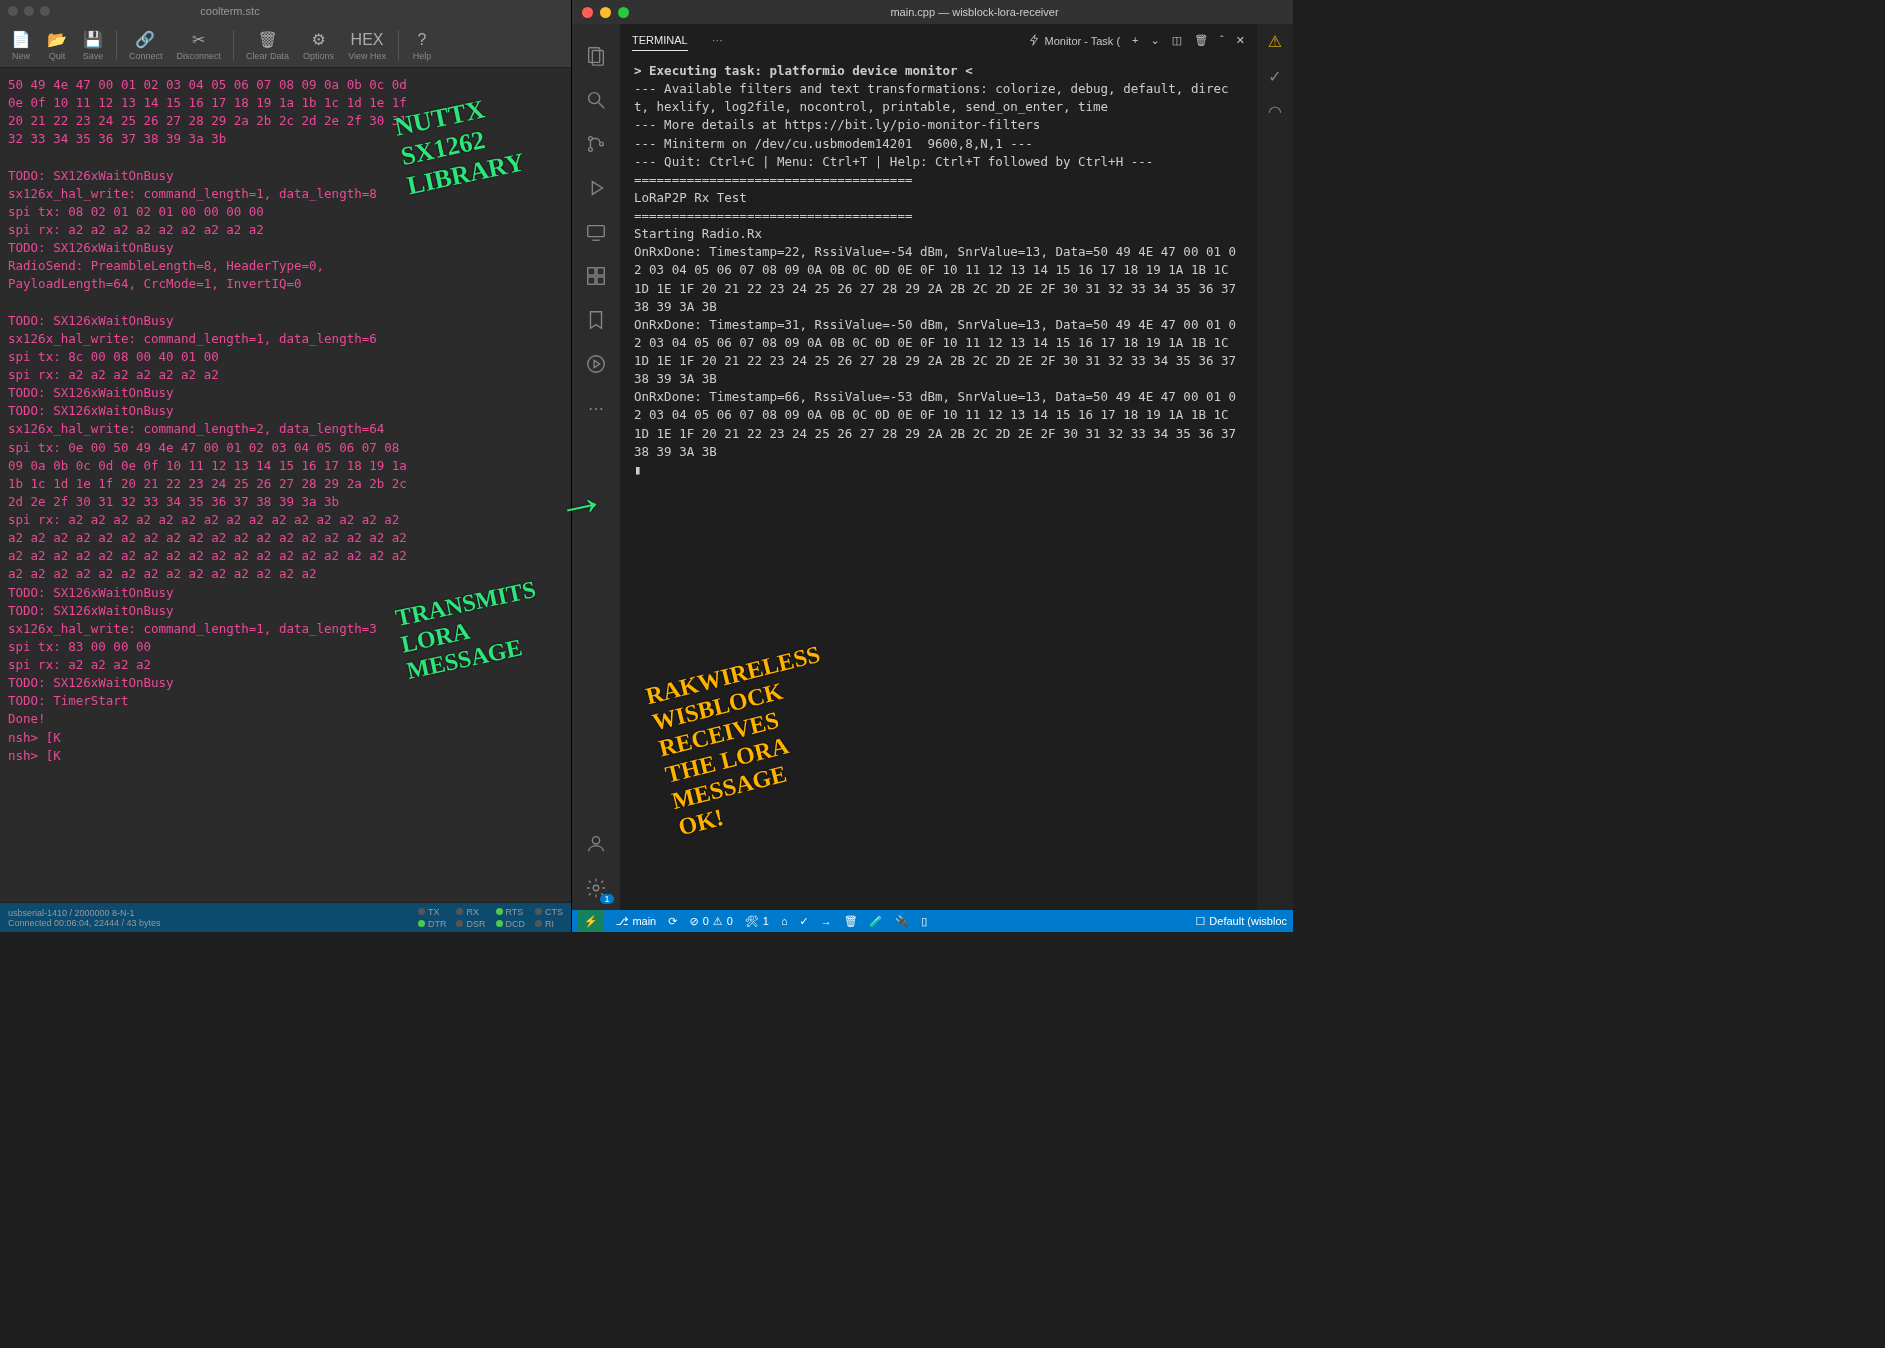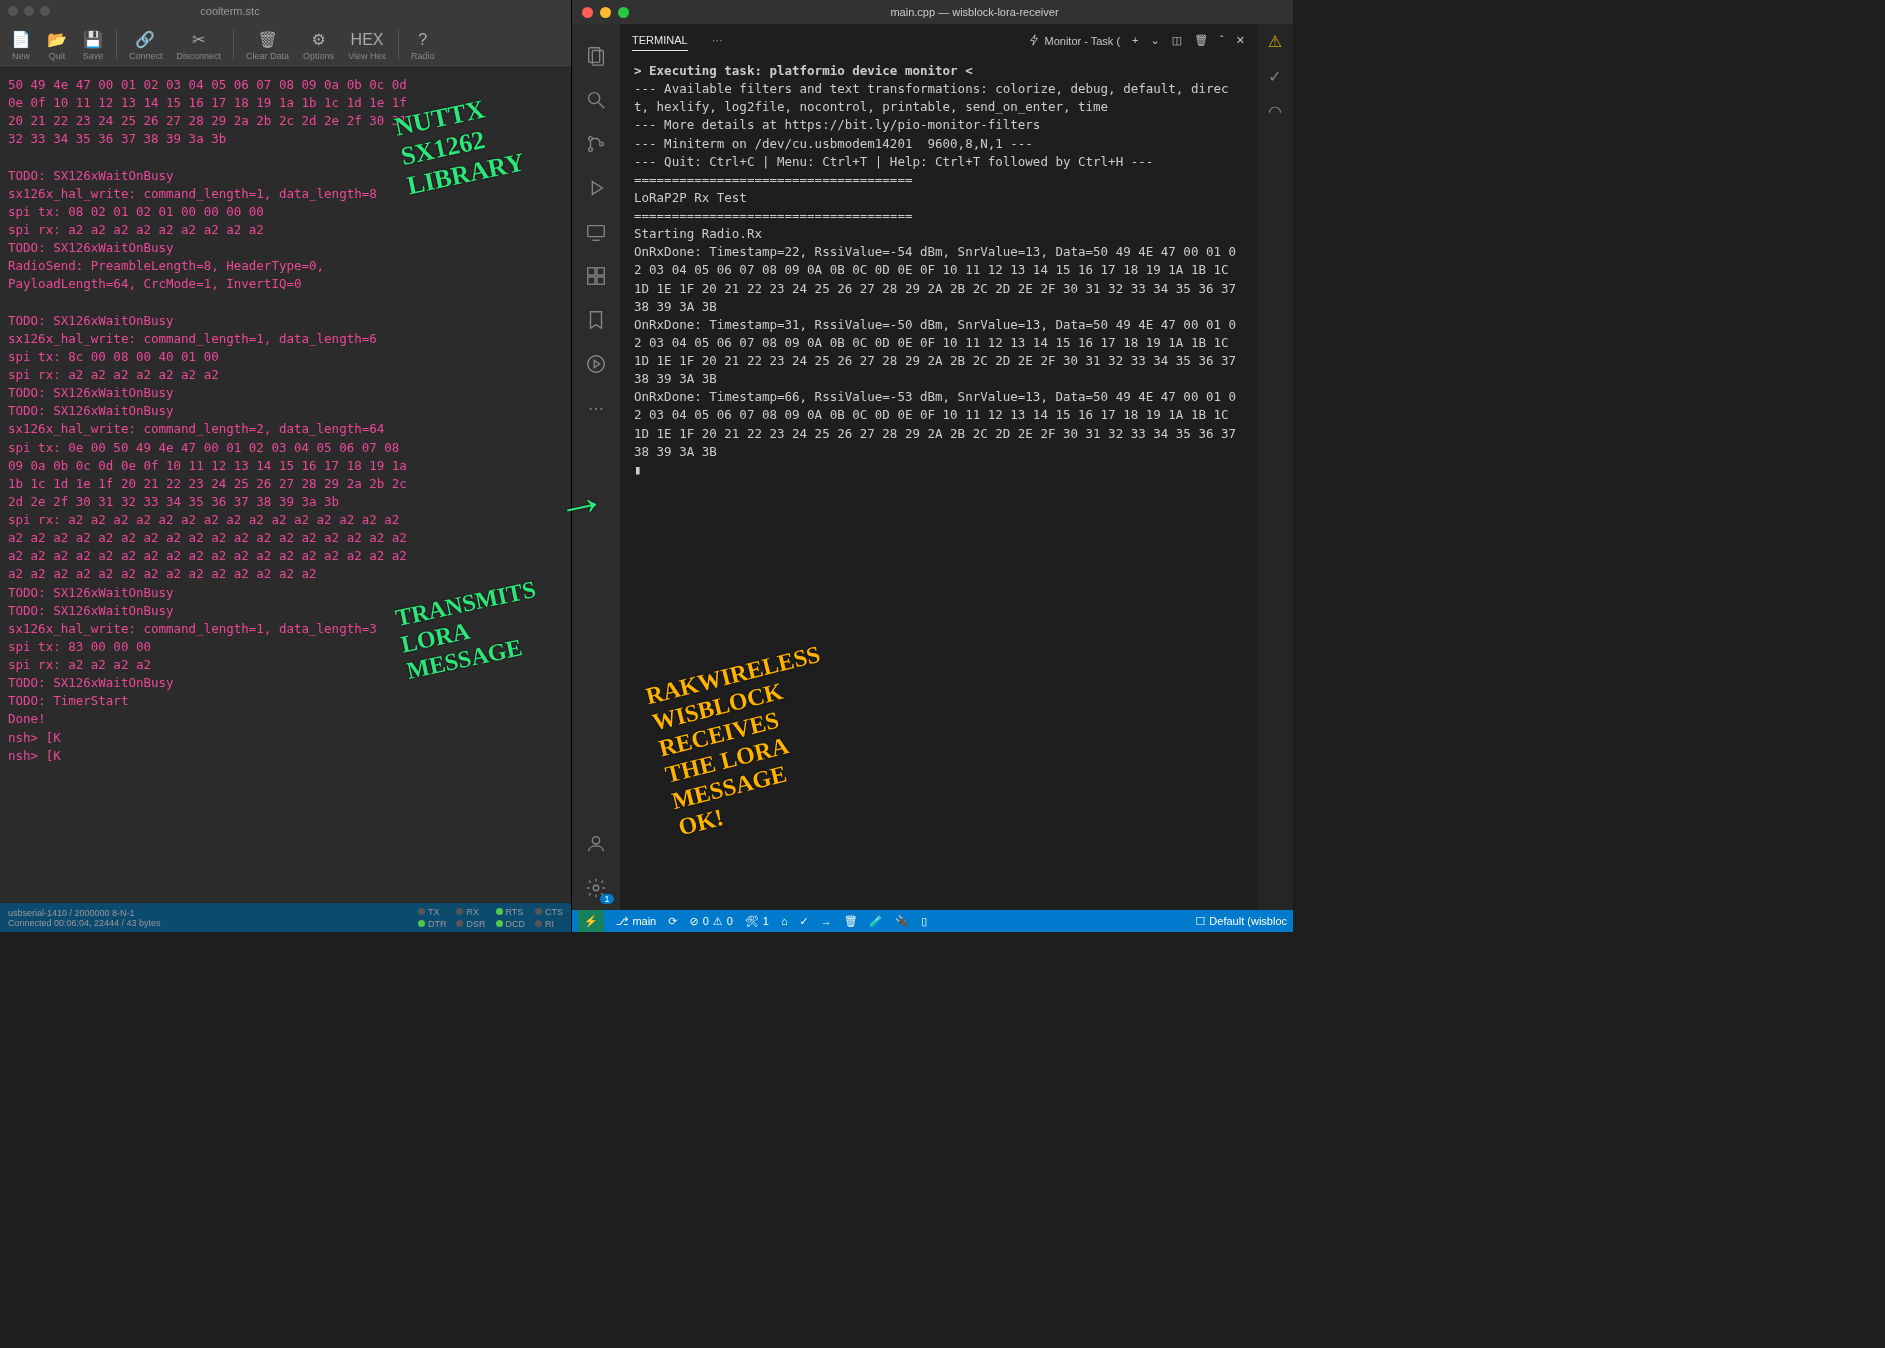--- a/index.html
+++ b/index.html
@@ -243,21 +243,21 @@
         <div class="ct-tool-icon">⚙</div>
         <div>Options</div>
       </div>
       <div class="ct-tool">
         <div class="ct-tool-icon">HEX</div>
         <div>View Hex</div>
       </div>
       <div class="ct-sep"></div>
       <div class="ct-tool">
         <div class="ct-tool-icon">?</div>
-        <div>Radio</div>
+        <div>Help</div>
       </div>
     </div>
   <div class="ct-body mono" id="ct-body">50 49 4e 47 00 01 02 03 04 05 06 07 08 09 0a 0b 0c 0d
 0e 0f 10 11 12 13 14 15 16 17 18 19 1a 1b 1c 1d 1e 1f
 20 21 22 23 24 25 26 27 28 29 2a 2b 2c 2d 2e 2f 30 31
 32 33 34 35 36 37 38 39 3a 3b
 
 TODO: SX126xWaitOnBusy
 sx126x_hal_write: command_length=1, data_length=8
 spi tx: 08 02 01 02 01 00 00 00 00

